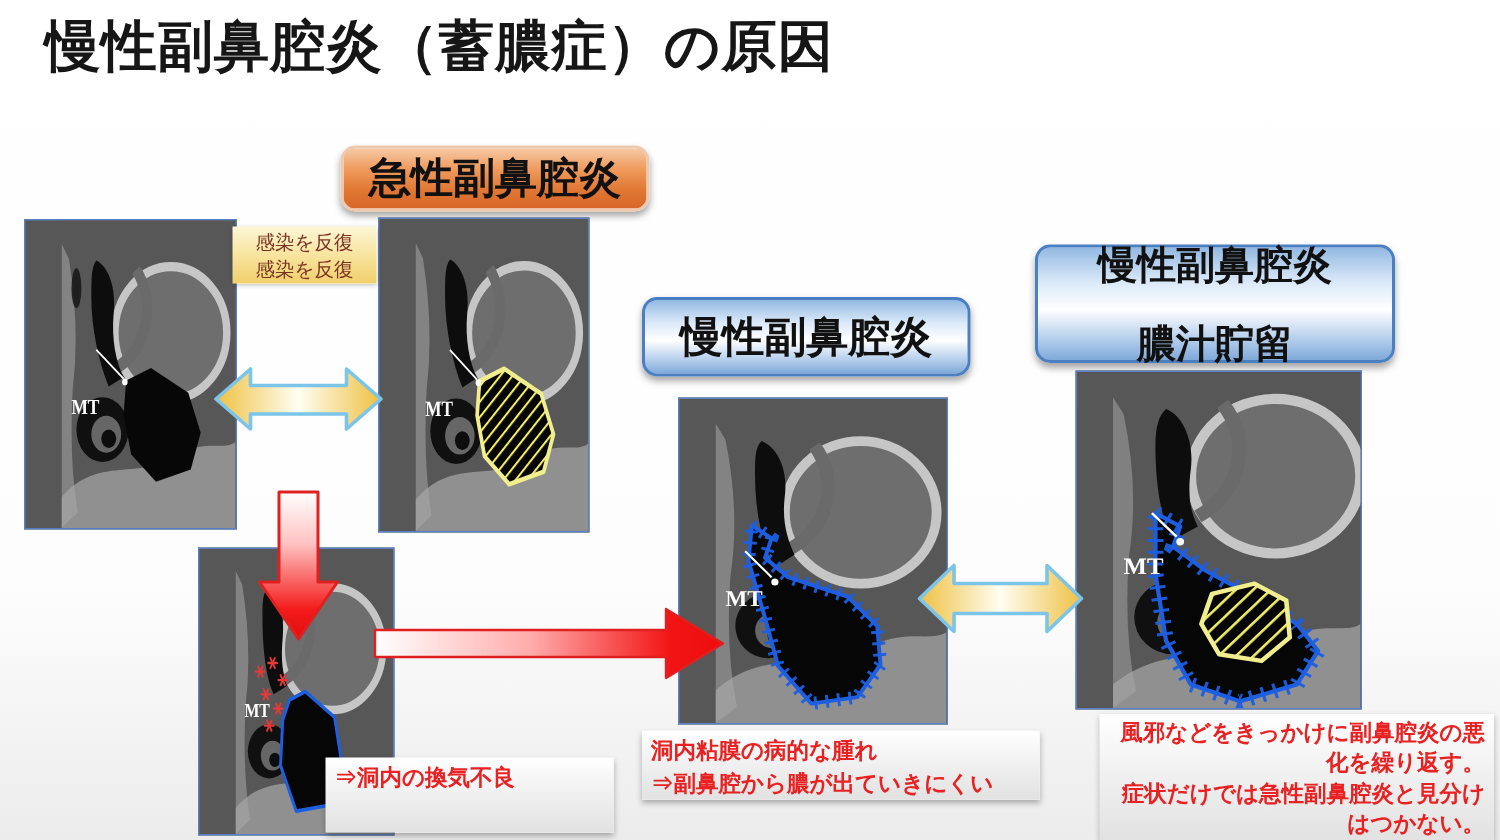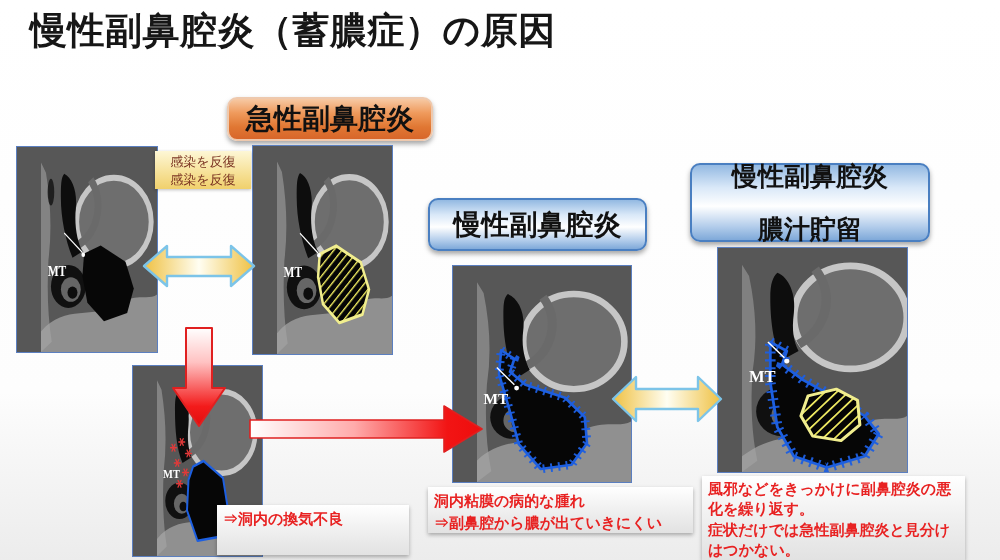--- a/index.html
+++ b/index.html
@@ -26,21 +26,21 @@
   .arrow{position:absolute;}
   .arrow svg{display:block;width:100%;height:100%;}
   .ar-y1{left:142px;top:239px;width:114px;height:55px;}
   .ar-y2{left:611px;top:369px;width:112px;height:60px;}
   .ar-down{left:171px;top:326px;width:56px;height:102px;}
   .ar-right{left:248px;top:404px;width:236px;height:50px;}
   
   .caption{position:absolute;box-sizing:border-box;color:#e82222;font-weight:bold;font-size:15px;line-height:1.45;padding:3px 6px;background:linear-gradient(180deg,#ffffff 0%,#f1f1f1 45%,#e2e2e2 100%);box-shadow:0 2px 4px rgba(0,0,0,.3);}
   .cap-ostium{left:217px;top:505px;width:192px;height:50px;}
   .cap-mucosa{left:428px;top:487px;width:265px;height:46px;}
-  .cap-cold{left:702px;top:476px;width:263px;height:84px;line-height:1.35;}
+  .cap-cold{left:733px;top:476px;width:263px;height:84px;line-height:1.35;text-align:right;}
   .mt-text{font-family:"Liberation Serif",serif;font-weight:bold;fill:#ffffff;font-size:14px;}
 </style>
 </head>
 <body>
 
 <div class="slide">
 
   <svg width="0" height="0" style="position:absolute" aria-hidden="true">
     <defs>
       <pattern id="hatchY" width="7" height="7" patternUnits="userSpaceOnUse" patternTransform="rotate(45)">

